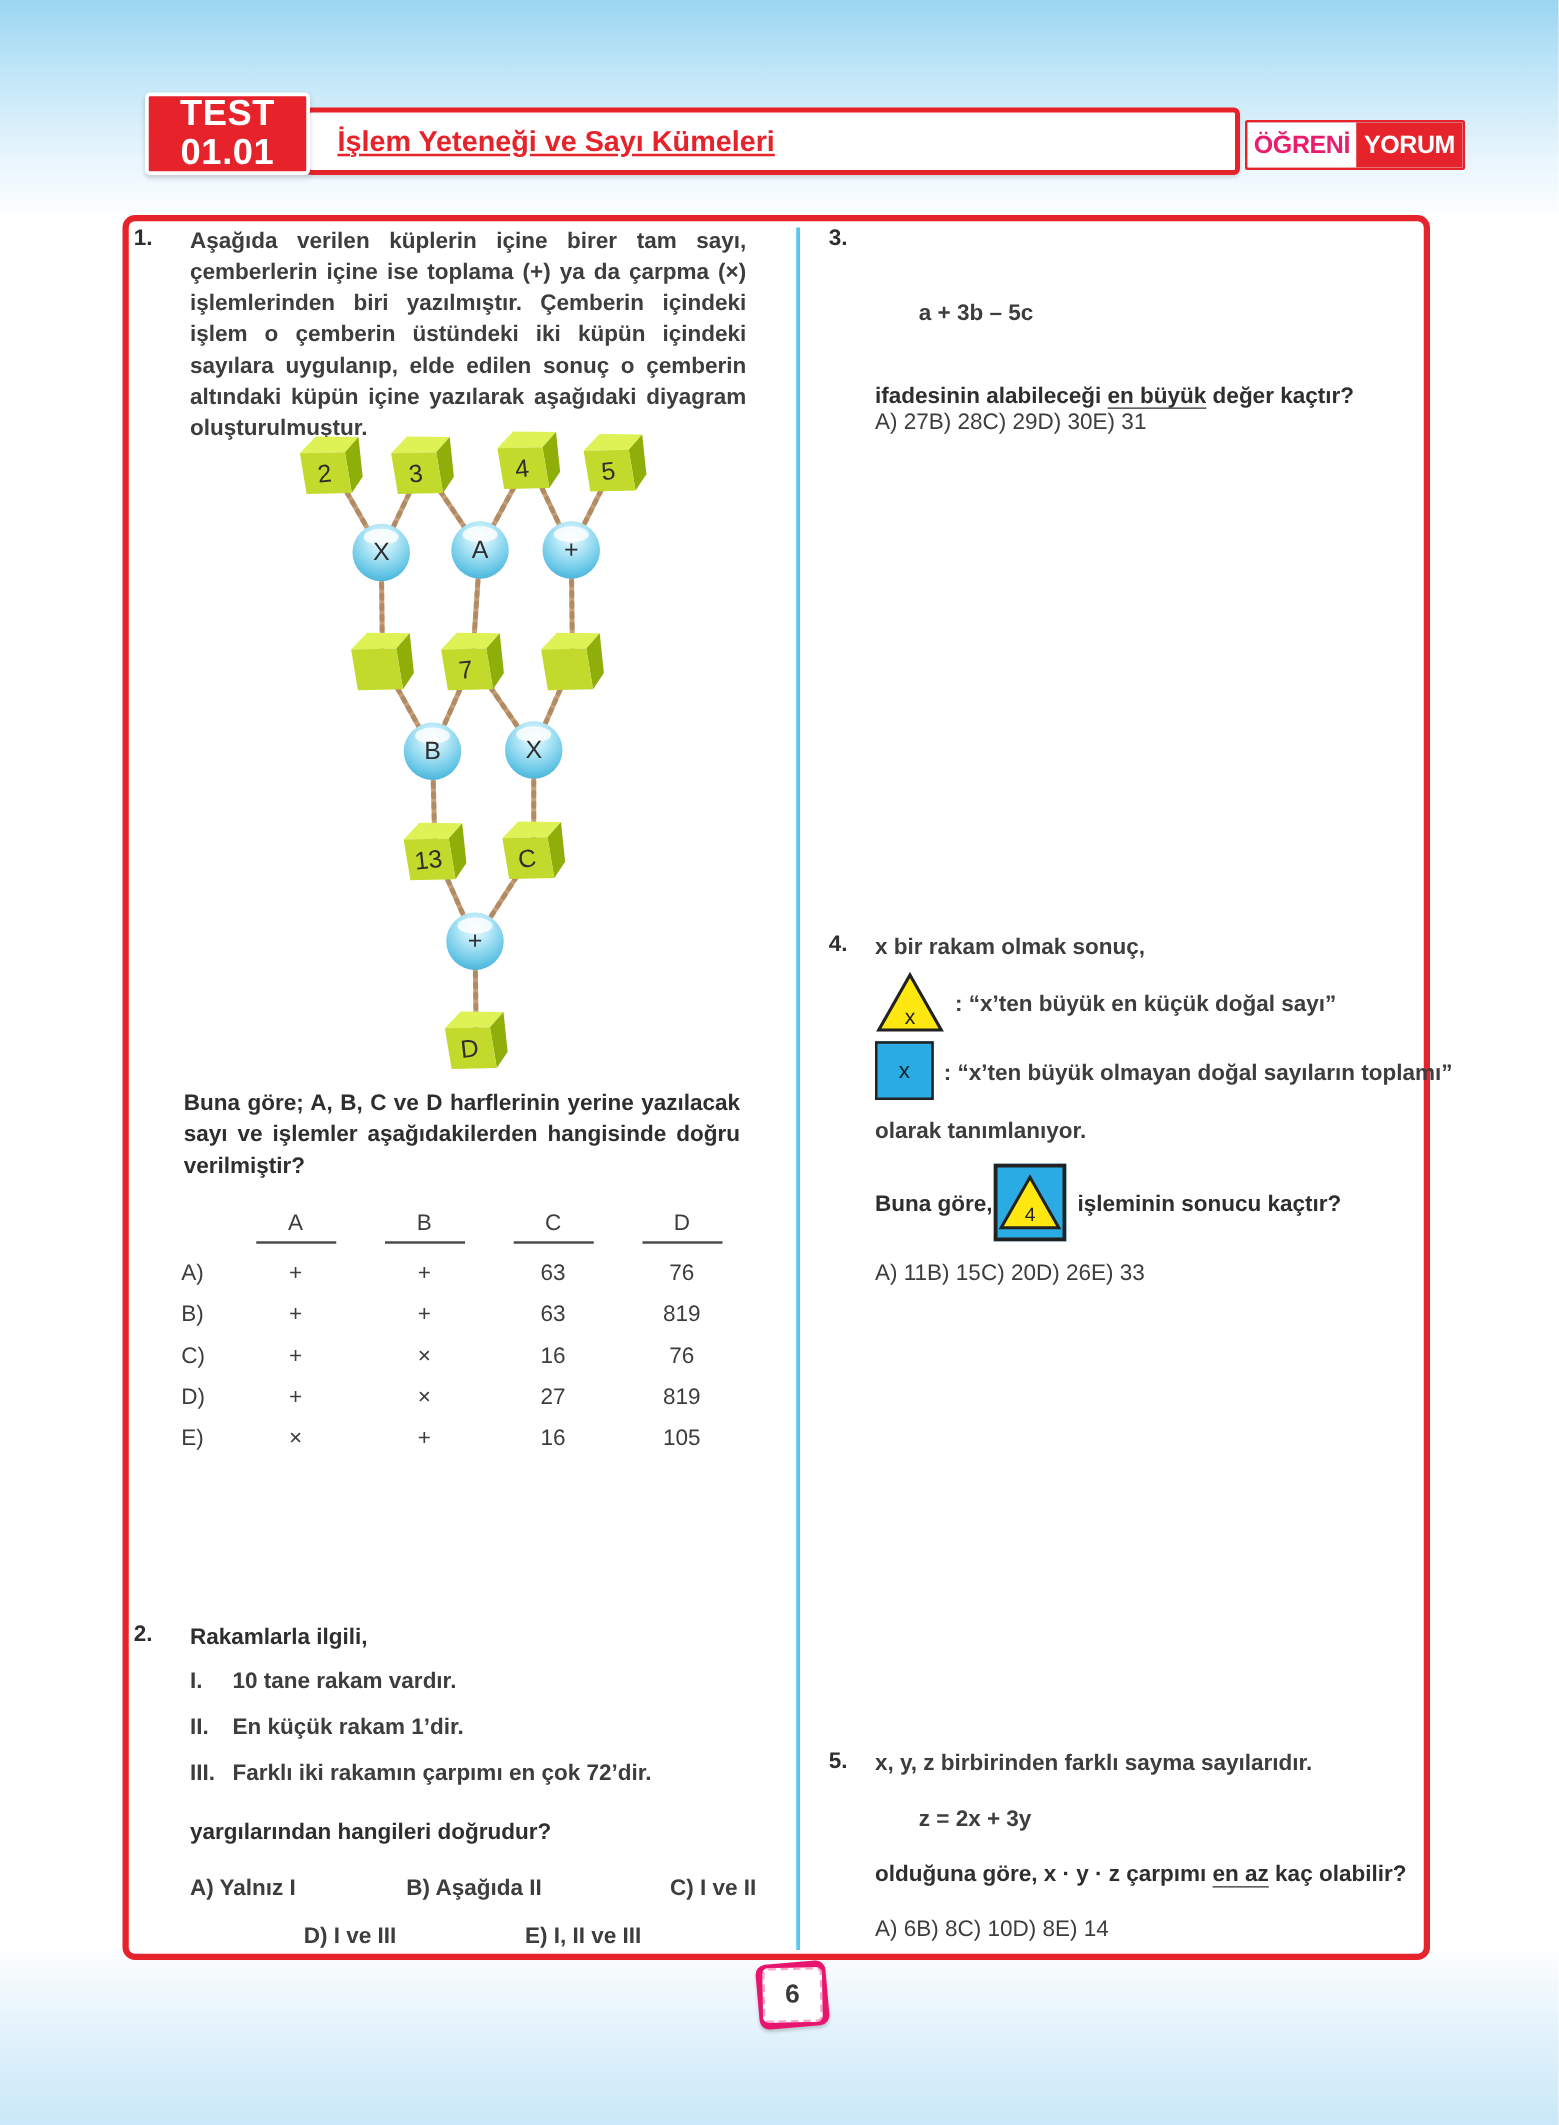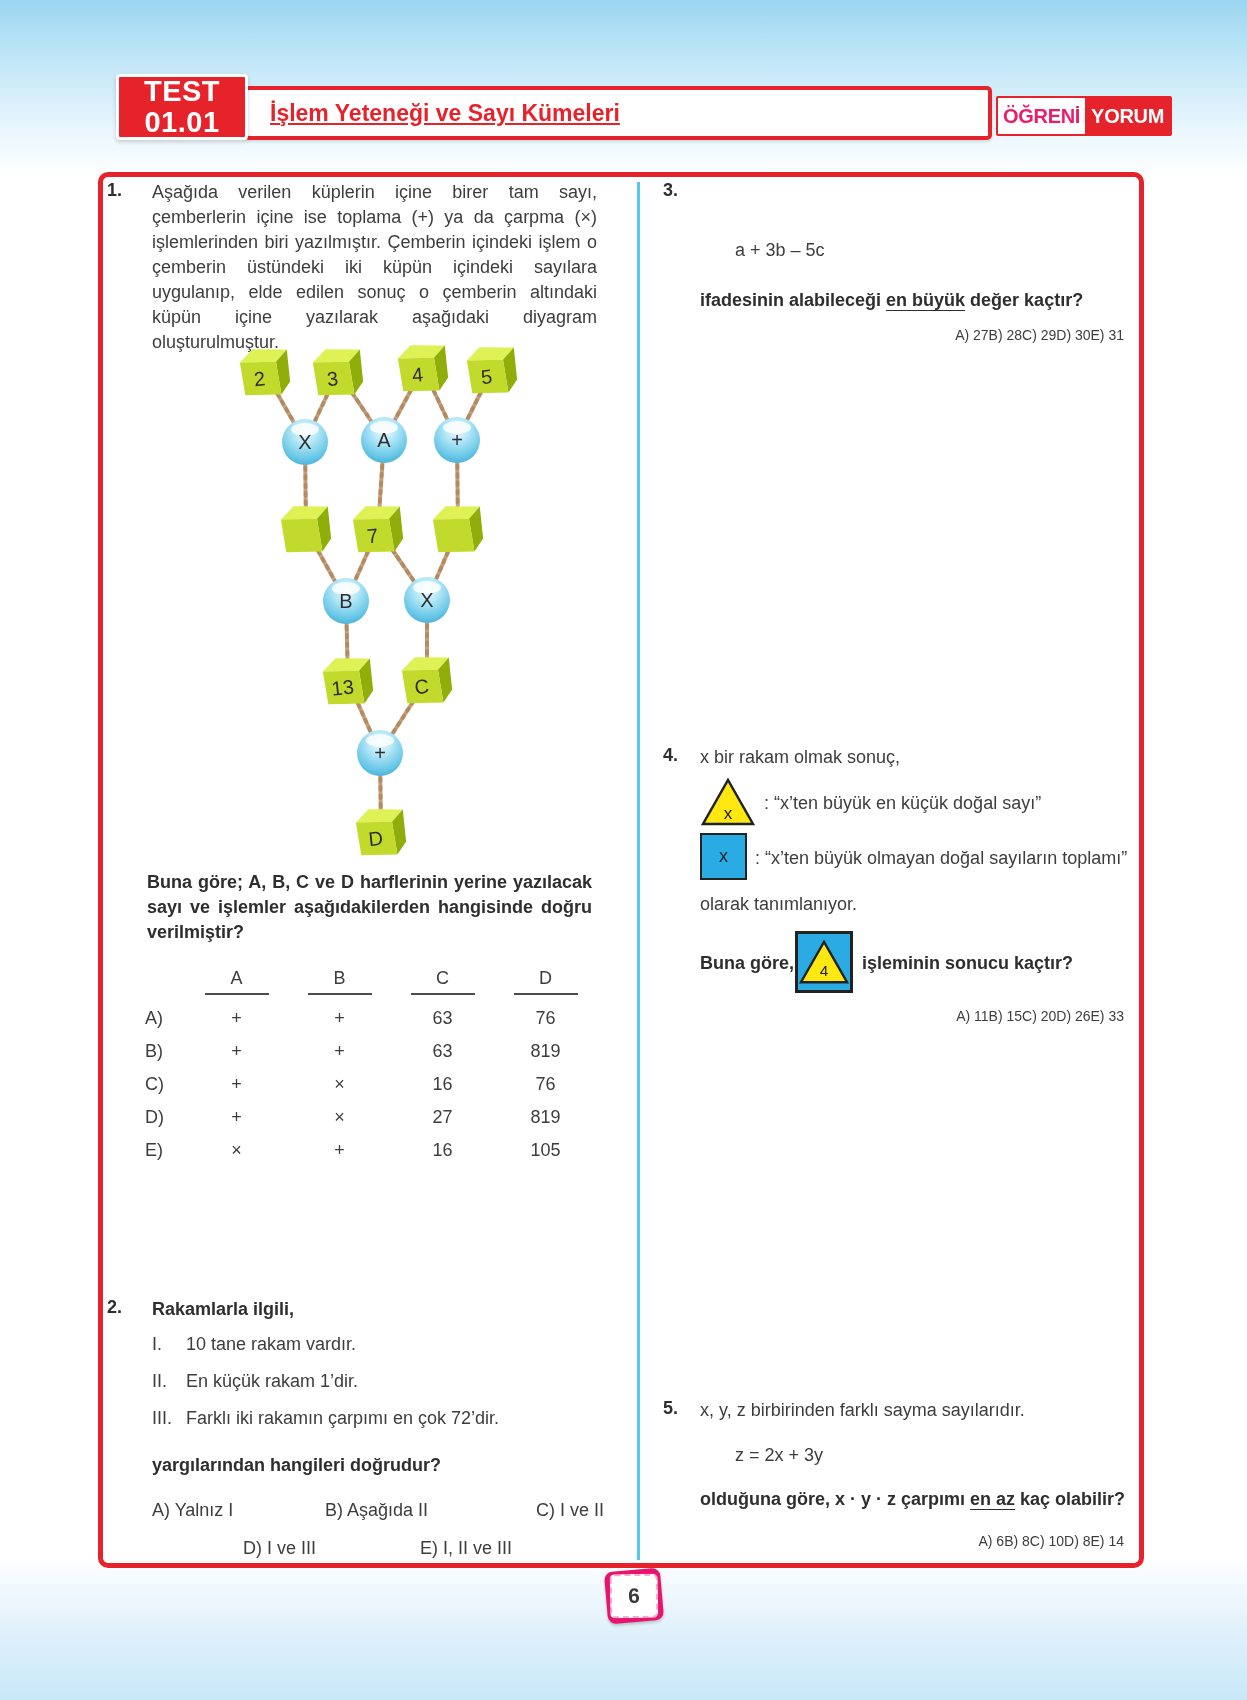--- a/index.html
+++ b/index.html
@@ -2,21 +2,21 @@
 <html><head>
 <meta charset="utf-8">
 <style>
   html,body { margin:0; padding:0; }
   #page {
     position:relative; width:1247px; height:1700px; overflow:hidden;
     font-family:"Liberation Sans", sans-serif;
     background:linear-gradient(180deg,#9bd6f1 0%,#bce4f7 3%,#e9f6fd 7.5%,#ffffff 10.5%,#ffffff 91.5%,#e3f2fb 95.5%,#c9e8f8 100%);
   }
   .abs { position:absolute; }
-  .body-text { font-size:18px; color:#3d3d3d; line-height:25px; }
+  .body-text { font-size:18px; color:#3d3d3d; line-height:25px;font-weight:bold; }
   .bold { font-weight:bold; color:#2e2e2e; }
   .justify { text-align:justify; }
   .nowrap { white-space:nowrap; }
   .qnum { font-weight:bold; font-size:18px; color:#2e2e2e; }
   .ul { text-decoration:underline; text-underline-offset:4px; }
 
   
   #test-box {
     left:116px; top:74px; width:132px; height:66px; box-sizing:border-box;
     background:#e6232b; border:3px solid #fff; border-radius:4px;
@@ -62,21 +62,21 @@
   .ball span { position:relative; z-index:1; }
 
   
   .t-head,.t-row { display:flex; align-items:center; height:33px; font-size:18px; color:#3d3d3d; }
   .t-head { height:30px; }
   .t-label { width:40px; }
   .t-cell,.t-h { width:103px; text-align:center; }
   .t-h i { font-style:normal; display:inline-block; width:64px; border-bottom:2px solid #4c4c4c; padding-bottom:4px; }
 
   
-  .options-row { display:flex; justify-content:flex-end; font-size:14px; color:#3d3d3d; }
+  .options-row { display:flex; justify-content:flex-start; font-size:18px; color:#3d3d3d; }
 
   
   .tri-shape svg text, .nested svg text { font-family:"Liberation Sans",sans-serif; fill:#222; text-anchor:middle; }
   .sq-shape {
     box-sizing:border-box; background:#2aabe3; border:2.5px solid #222;
     display:flex; align-items:center; justify-content:center; color:#14222b; font-size:18px;
   }
   .nested { box-sizing:border-box; background:#2aabe3; border:3px solid #222; display:flex; align-items:center; justify-content:center; }
 
   
@@ -318,21 +318,21 @@
   <div class="abs body-text nowrap" style="left:152px;top:1406px"><span style="display:inline-block;width:34px">III.</span><span>Farklı iki rakamın çarpımı en çok 72’dir.</span></div>
   <div class="abs body-text bold nowrap" style="left:152px;top:1453px">yargılarından hangileri doğrudur?</div>
   <span class="abs body-text nowrap" style="left:152px;top:1498px">A) Yalnız I</span>
   <span class="abs body-text nowrap" style="left:325px;top:1498px">B) Aşağıda II</span>
   <span class="abs body-text nowrap" style="left:536px;top:1498px">C) I ve II</span>
   <span class="abs body-text nowrap" style="left:243px;top:1536px">D) I ve III</span>
   <span class="abs body-text nowrap" style="left:420px;top:1536px">E) I, II ve III</span>
 
   <div class="abs qnum" style="left:663px;top:180px">3.</div>
   <div class="abs body-text nowrap" style="left:735px;top:238px">a + 3b – 5c</div>
-  <div class="abs body-text bold nowrap" style="left:700px;top:288px"><span>ifadesinin alabileceği </span><span class="ul">en büyük</span><span> değer kaçtır?</span></div>
+  <div class="abs body-text bold nowrap" style="left:700px;top:304px"><span>ifadesinin alabileceği </span><span class="ul">en büyük</span><span> değer kaçtır?</span></div>
   <div class="abs options-row" style="left:700px;top:327px;width:424px">
     <span>A) 27</span>
     <span>B) 28</span>
     <span>C) 29</span>
     <span>D) 30</span>
     <span>E) 31</span>
   </div>
 
   <div class="abs qnum" style="left:663px;top:745px">4.</div>
   <div class="abs body-text nowrap" style="left:700px;top:745px">x bir rakam olmak sonuç,</div>

